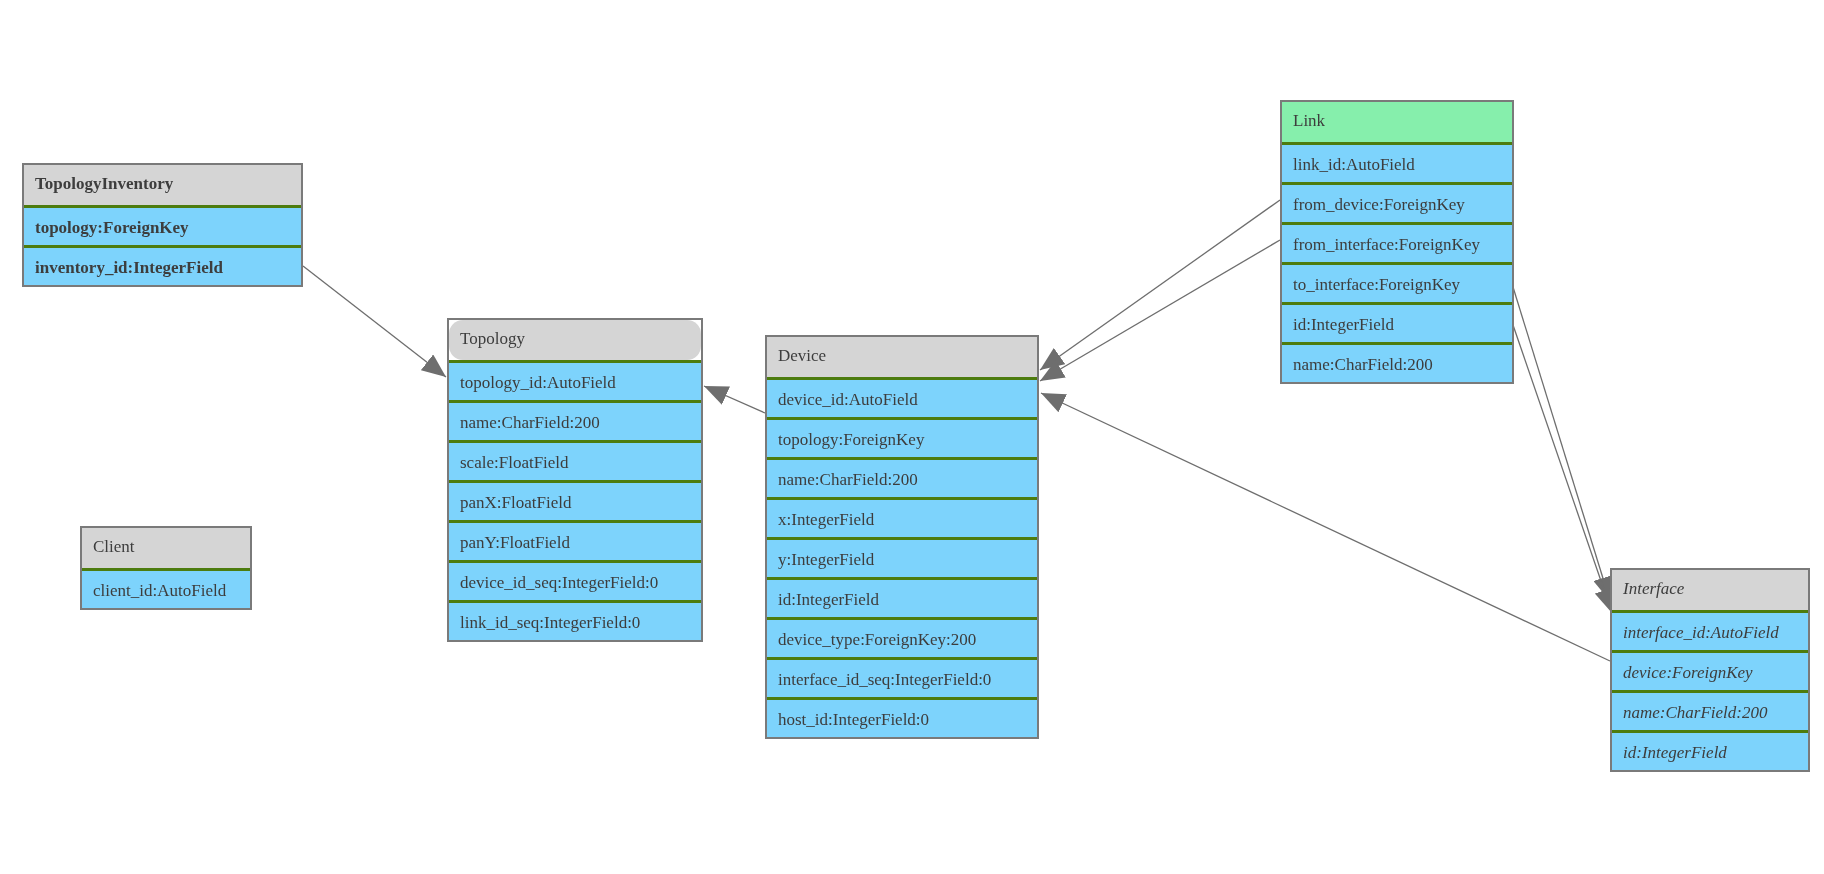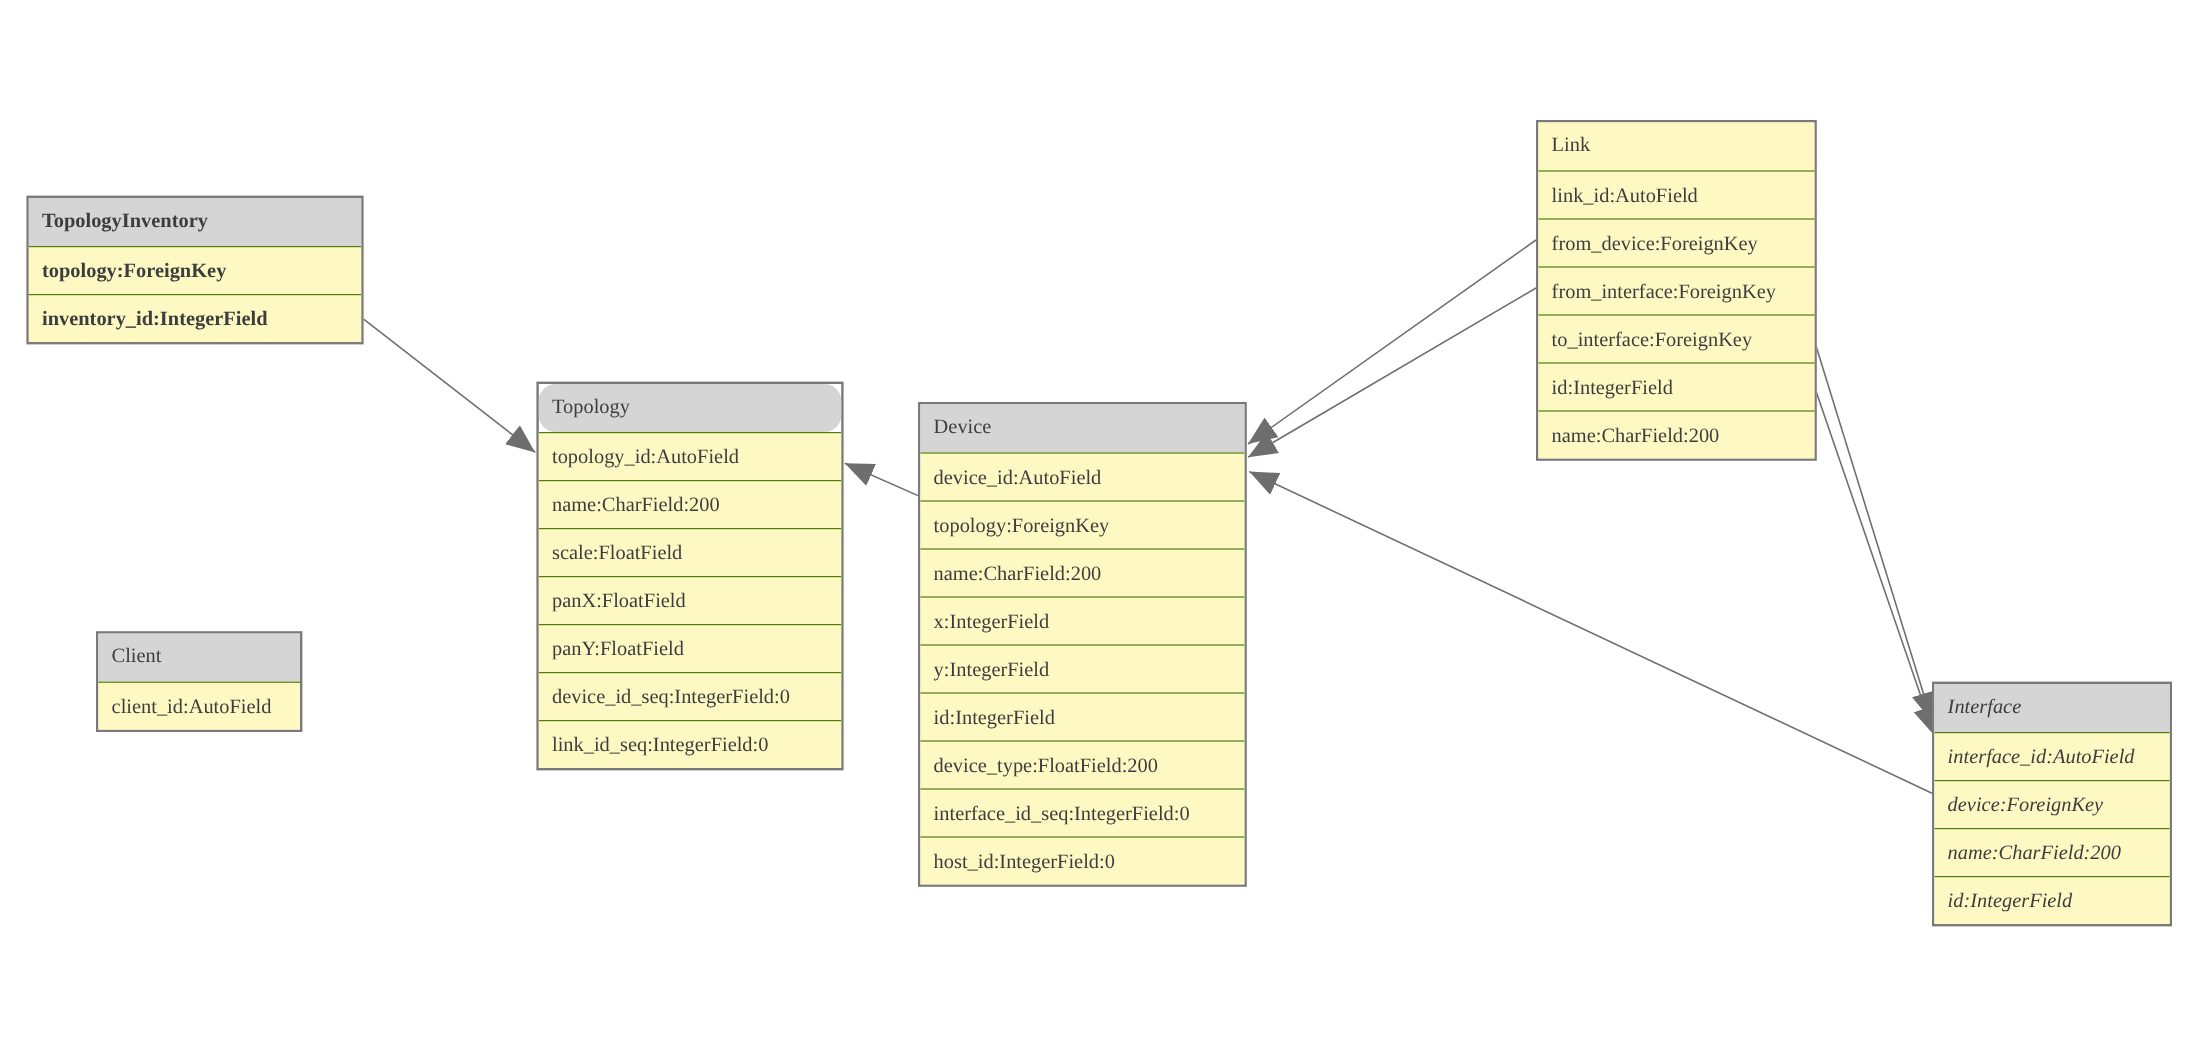--- a/index.html
+++ b/index.html
@@ -39,22 +39,22 @@
     padding-left: 11px;
     background: #d5d5d5;
     white-space: nowrap;
     overflow: hidden;
   }
   .entity-field {
     box-sizing: border-box;
     height: 40px;
     line-height: 39px;
     padding-left: 11px;
-    border-top: 1px solid #4d7c0f;
-    background: #fef9c3;
+    border-top: 3px solid #4d7c0f;
+    background: #7dd3fc;
     white-space: nowrap;
     overflow: hidden;
   }
 </style>
 </head>
 <body>
 
 <div class="canvas">
   <svg class="edge-layer" width="1824" height="874" viewBox="0 0 1824 874" xmlns="http://www.w3.org/2000/svg">
     <defs>
@@ -93,26 +93,26 @@
         <div class="entity-field">client_id:AutoField</div>
       </div>
       <div class="entity" style="left: 765px; top: 315px; width: 274px; margin-top: 20px;">
         <div class="entity-header" style="background: rgb(213, 213, 213);">Device</div>
         <div class="entity-field">device_id:AutoField</div>
         <div class="entity-field">topology:ForeignKey</div>
         <div class="entity-field">name:CharField:200</div>
         <div class="entity-field">x:IntegerField</div>
         <div class="entity-field">y:IntegerField</div>
         <div class="entity-field">id:IntegerField</div>
-        <div class="entity-field">device_type:FloatField:200</div>
+        <div class="entity-field">device_type:ForeignKey:200</div>
         <div class="entity-field">interface_id_seq:IntegerField:0</div>
         <div class="entity-field">host_id:IntegerField:0</div>
       </div>
       <div class="entity" style="left: 1280px; top: 100px; width: 234px;">
-        <div class="entity-header" style="background: #fef9c3;">Link</div>
+        <div class="entity-header" style="background: #86efac;">Link</div>
         <div class="entity-field">link_id:AutoField</div>
         <div class="entity-field">from_device:ForeignKey</div>
         <div class="entity-field">from_interface:ForeignKey</div>
         <div class="entity-field">to_interface:ForeignKey</div>
         <div class="entity-field">id:IntegerField</div>
         <div class="entity-field">name:CharField:200</div>
       </div>
       <div class="entity" style="left: 1610px; top: 568px; width: 200px; font-style: italic;">
         <div class="entity-header" style="background: rgb(213, 213, 213);">Interface</div>
         <div class="entity-field">interface_id:AutoField</div>

